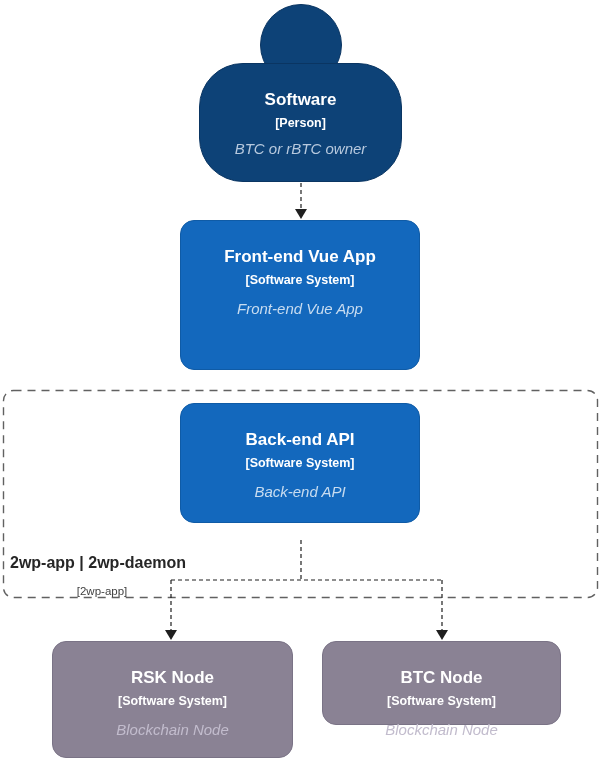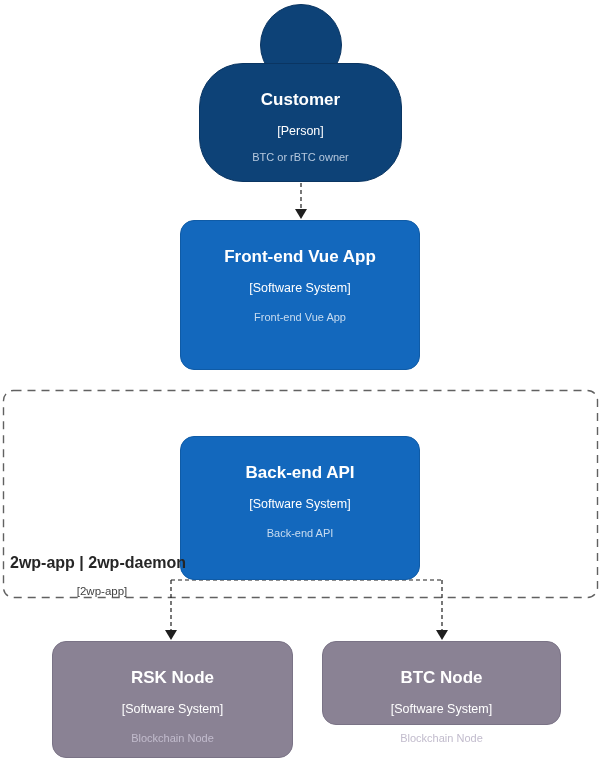--- a/index.html
+++ b/index.html
@@ -31,22 +31,22 @@
     stroke-dasharray: 8 6;
   }
   .node {
     position: absolute;
     box-sizing: border-box;
     color: var(--text, #ffffff);
     text-align: center;
     padding-top: 26px;
   }
   .node-title { font-size: 17px; line-height: 20px; font-weight: bold; }
-  .node-meta  { font-size: 12.5px; line-height: 14px; margin-top: 14px; }
-  .node-desc  { font-size: 11px; line-height: 14px; margin-top: 15px; }
+  .node-meta  { font-size: 12.5px; line-height: 14px; margin-top: 6px; font-weight: bold; }
+  .node-desc  { font-size: 15px; line-height: 14px; margin-top: 15px; font-style: italic; }
 
   .person-head {
     position: absolute;
     left: 260px; top: 4px;
     width: 82px; height: 82px;
     border-radius: 50%;
     background: var(--person-fill, #0d4277);
     border: 1px solid var(--person-stroke, #0a3562);
     box-sizing: border-box;
   }
@@ -59,21 +59,21 @@
   }
   .person-body .node-desc { color: var(--person-desc, #b7c9de); margin-top: 12px; }
 
   .sysbox {
     border-radius: 14px;
     background: var(--system-fill, #1368bd);
     border: 1px solid var(--system-stroke, #0f5ba6);
   }
   .sysbox .node-desc { color: var(--system-desc, #c8dcf0); }
   .frontend { left: 180px; top: 220px; width: 240px; height: 150px; }
-  .backend  { left: 180px; top: 436px; width: 240px; height: 144px; }
+  .backend  { left: 180px; top: 403px; width: 240px; height: 120px; }
 
   .graybox {
     border-radius: 14px;
     background: var(--node-fill, #8a8294);
     border: 1px solid var(--node-stroke, #7a7386);
   }
   .graybox .node-desc { color: var(--node-desc, #c2bccd); }
   .rsk { left: 52px;  top: 641px; width: 241px; height: 117px; }
   .btc { left: 322px; top: 641px; width: 239px; height: 84px; }
 
@@ -104,21 +104,21 @@
     <path class="conn" d="M301 183 L301 208"></path>
     <polygon class="arrowhead" points="295,209 307,209 301,219"></polygon>
     <path class="conn" d="M301 540 L301 580 M171 580 L442 580 M171 580 L171 630 M442 580 L442 630"></path>
     <polygon class="arrowhead" points="165,630 177,630 171,640"></polygon>
     <polygon class="arrowhead" points="436,630 448,630 442,640"></polygon>
   </svg>
 
   <div>
     <div class="person-head"></div>
     <div class="node person-body">
-      <div class="node-title">Customer</div>
+      <div class="node-title">Software</div>
       <div class="node-meta">[Person]</div>
       <div class="node-desc">BTC or rBTC owner</div>
     </div>
   </div>
 
   <div class="node sysbox frontend">
     <div class="node-title">Front-end Vue App</div>
     <div class="node-meta">[Software System]</div>
     <div class="node-desc">Front-end Vue App</div>
   </div>

